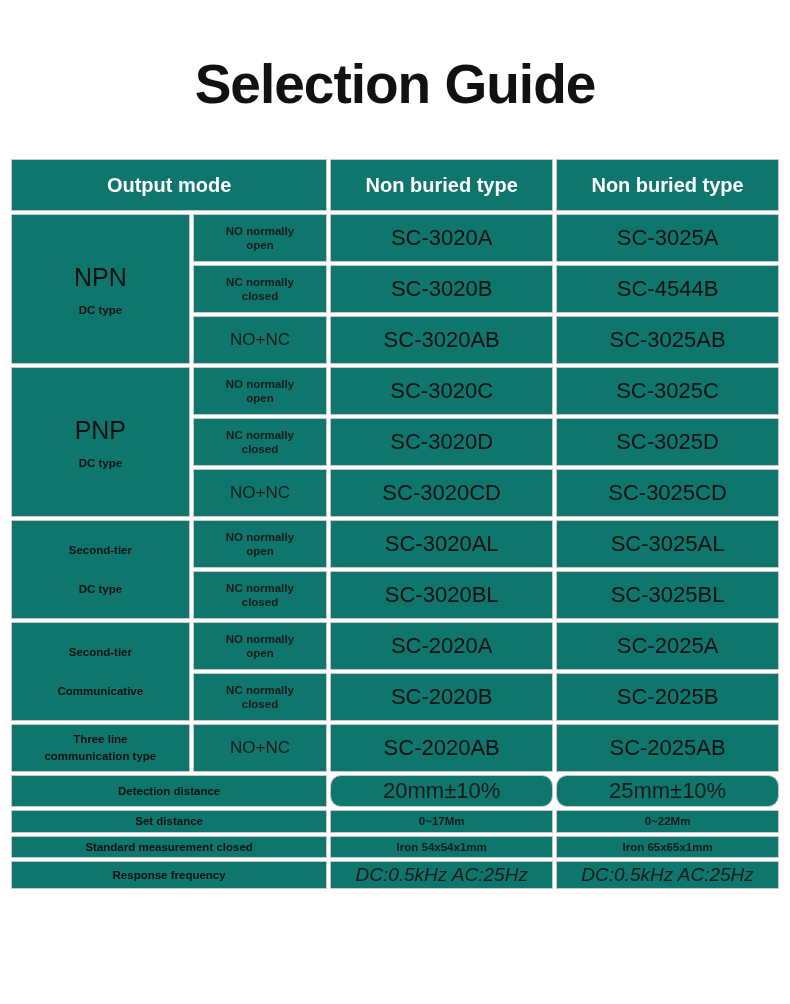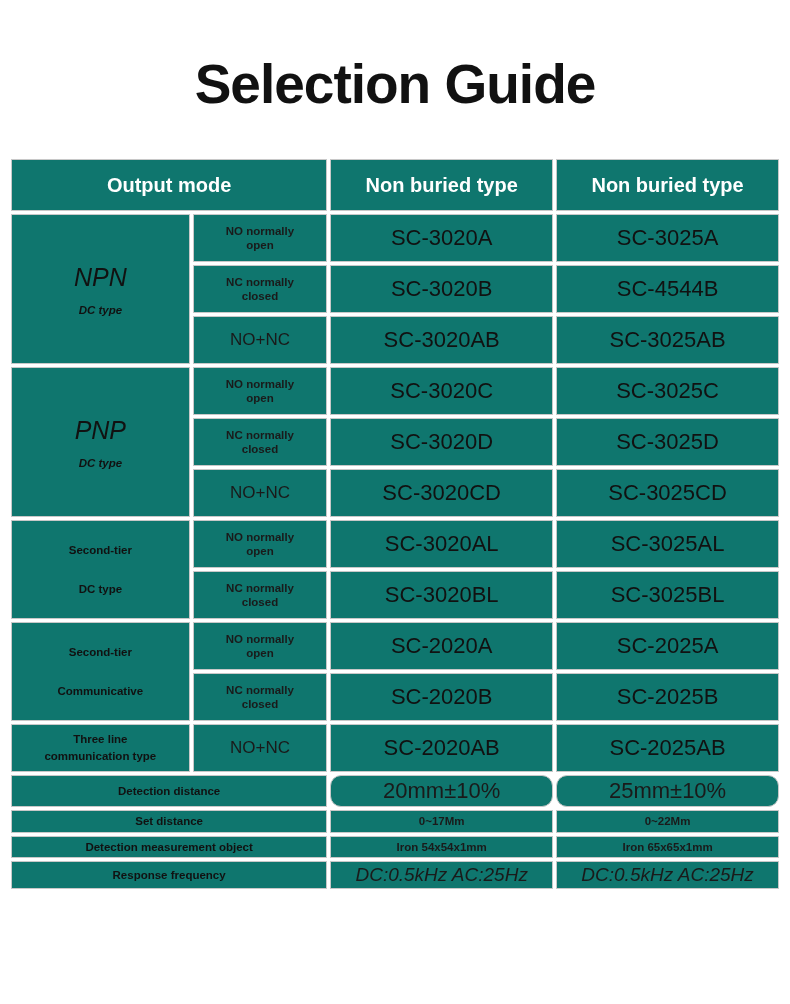--- a/index.html
+++ b/index.html
@@ -64,21 +64,20 @@
   }
   
   td.grey {
     background: #d2d2d2;
     border: none;
     color: #111;
   }
   td.grey.big {
     font-size: 25px;
     font-weight: normal;
-    font-style: italic;
   }
   td.grey .sub {
     display: block;
     font-size: 11.5px;
     font-weight: bold;
     margin-top: 12px;
   }
   td.grey.small {
     font-size: 11.5px;
     font-weight: bold;
@@ -255,21 +254,21 @@
           <td class="grey small" colspan="2">Detection distance</td>
           <td class="val-big">20mm±10%</td>
           <td class="val-big">25mm±10%</td>
         </tr>
         <tr>
           <td class="grey small" colspan="2">Set distance</td>
           <td class="val-small">0~17Mm</td>
           <td class="val-small">0~22Mm</td>
         </tr>
         <tr>
-          <td class="grey small" colspan="2">Detection measurement object</td>
+          <td class="grey small" colspan="2">Standard measurement closed</td>
           <td class="val-small">Iron 54x54x1mm</td>
           <td class="val-small">Iron 65x65x1mm</td>
         </tr>
         <tr>
           <td class="grey small" colspan="2">Response frequency</td>
           <td class="val-mid">DC:0.5kHz AC:25Hz</td>
           <td class="val-mid">DC:0.5kHz AC:25Hz</td>
         </tr>
       </tbody>
     </table>

